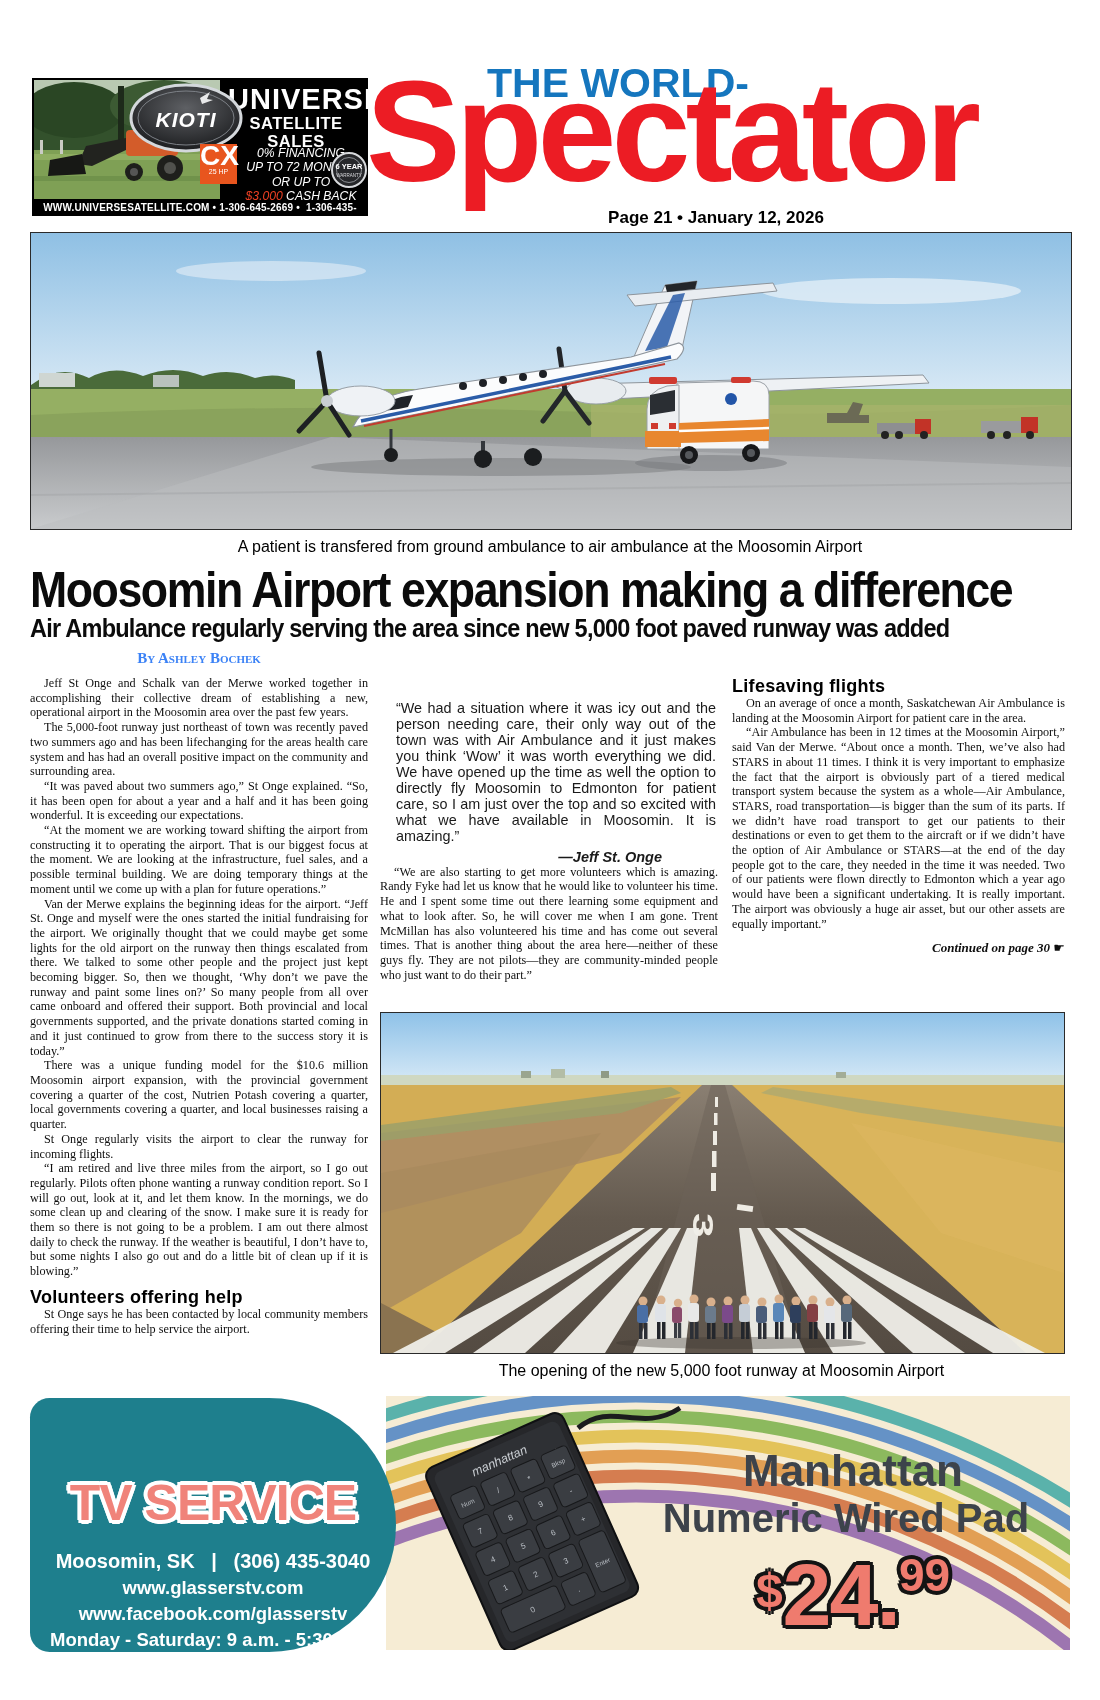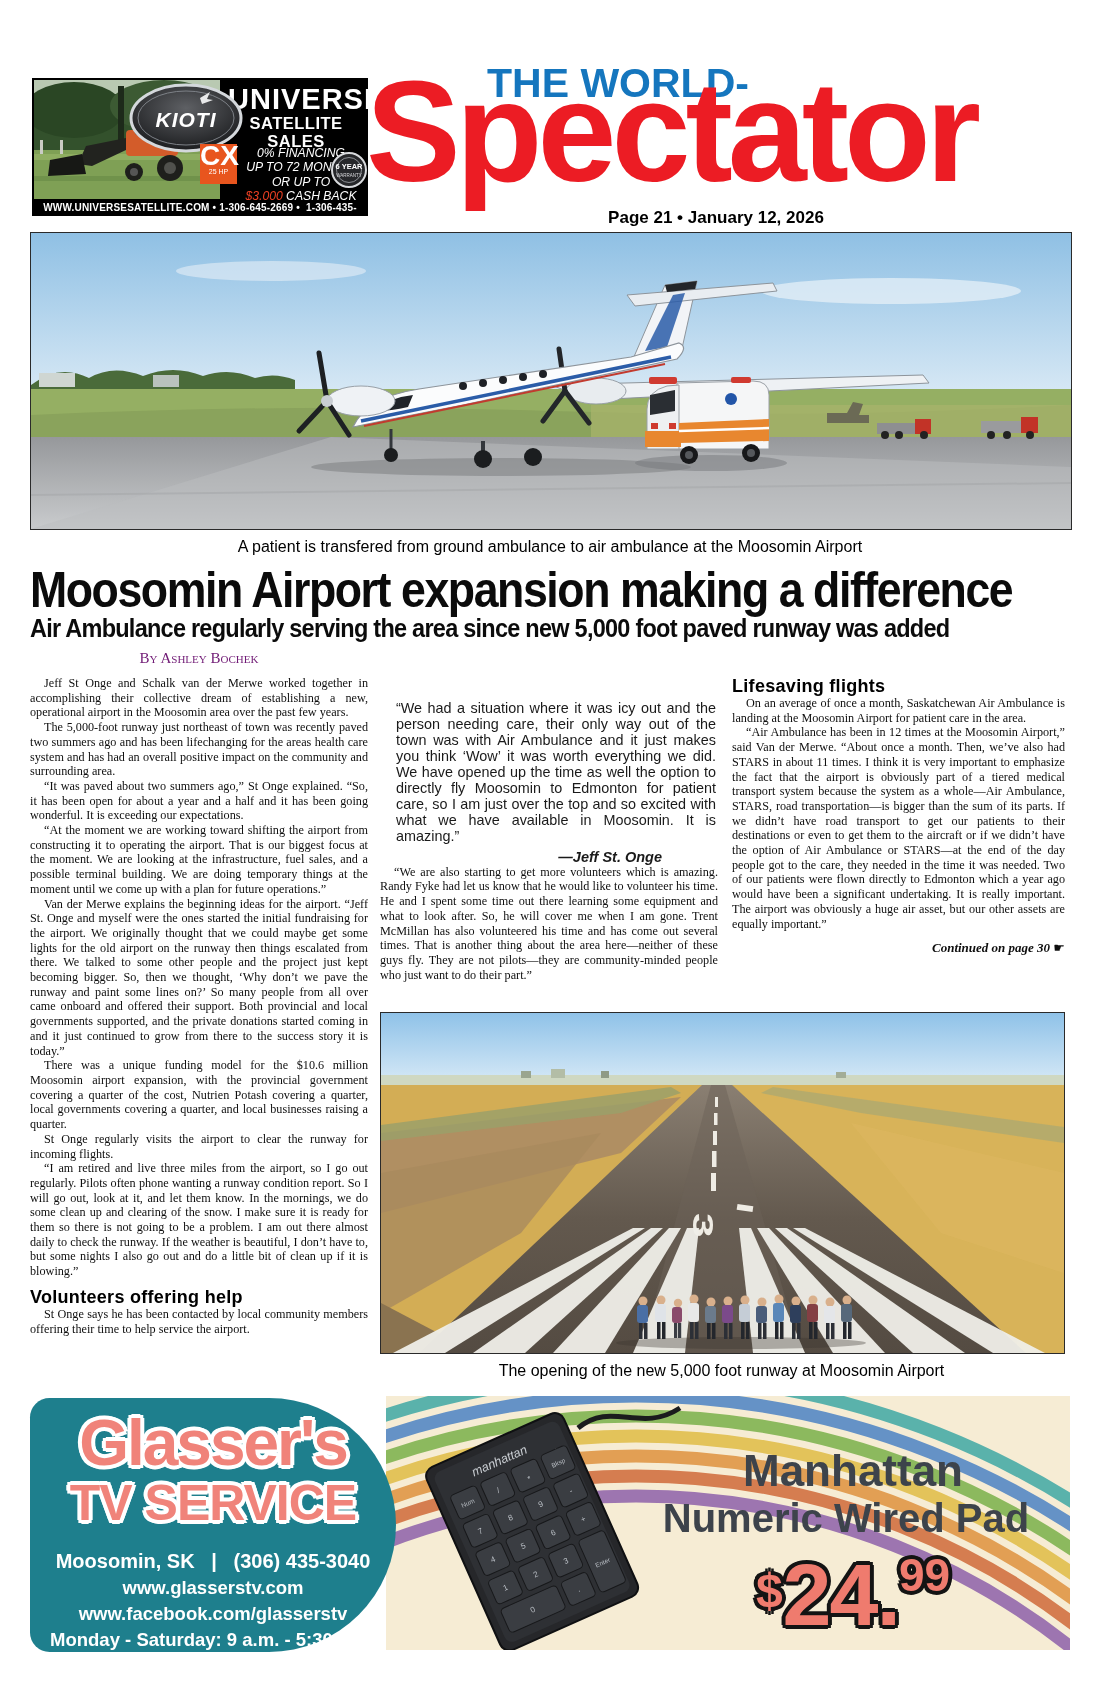--- a/index.html
+++ b/index.html
@@ -41,21 +41,21 @@
   .caption2{position:absolute;left:380px;top:1362px;width:683px;text-align:center;
             font-family:"Liberation Sans",sans-serif;font-size:16px;color:#000;}
   
   .headline{position:absolute;left:30px;top:560px;width:1040px;white-space:nowrap;
             font-family:"Liberation Sans",sans-serif;font-weight:bold;font-size:47px;
             letter-spacing:-1.5px;color:#0b0b0b;transform:scale(0.95,1.06);transform-origin:left top;}
   .subheadline{position:absolute;left:30px;top:614px;width:1040px;white-space:nowrap;
             font-family:"Liberation Sans",sans-serif;font-weight:bold;font-size:25px;
             letter-spacing:-0.8px;color:#0b0b0b;transform:scale(0.94,1);transform-origin:left top;}
   .byline{position:absolute;left:30px;top:650px;width:338px;text-align:center;
-            font-variant:small-caps;font-weight:400;font-size:15px;color:#701a75;}
+            font-variant:small-caps;font-weight:700;font-size:15px;color:#3b82f6;}
   
   .col{position:absolute;top:676px;font-size:12.2px;line-height:14.7px;text-align:justify;color:#0e0e0e;}
   .col p{margin:0;text-indent:14px;}
   .col-1{left:30px;width:338px;height:712px;overflow:hidden;}
   .col-2{left:380px;width:338px;height:330px;}
   .col-3{left:732px;width:333px;height:332px;}
   .col-subhead{font-family:"Liberation Sans",sans-serif;font-weight:bold;font-size:18px;
                line-height:20px;letter-spacing:0.3px;text-indent:0;color:#000;text-align:left;}
   .mt{margin-top:8px;}
   .pullquote{font-family:"Liberation Sans",sans-serif;font-size:14.4px;line-height:16px;
@@ -410,21 +410,20 @@
             <rect x="460" y="291" width="11" height="18" rx="3" fill="#56687a"></rect>
             <rect x="462" y="309" width="3.5" height="17" fill="#23262c"></rect>
             <rect x="467" y="309" width="3.5" height="17" fill="#23262c"></rect>
         </g>
       </g>
     </svg>
   </div>
   <div class="caption2">The opening of the new 5,000 foot runway at Moosomin Airport</div>
 
   <div class="glassers">
-    <div class="g-title1 outline-white">Glasser's</div>
     <div class="g-title2 outline-white">TV SERVICE</div>
     <div class="g-lines">
       <div class="g-l1">Moosomin, SK&nbsp;&nbsp;&nbsp;|&nbsp;&nbsp;&nbsp;(306) 435-3040</div>
       <div class="g-l2">www.glasserstv.com</div>
       <div class="g-l3">www.facebook.com/glasserstv</div>
       <div class="g-l4">Monday - Saturday: 9 a.m. - 5:30 p.m.</div>
     </div>
   </div>
 
   <div class="manhattan">

